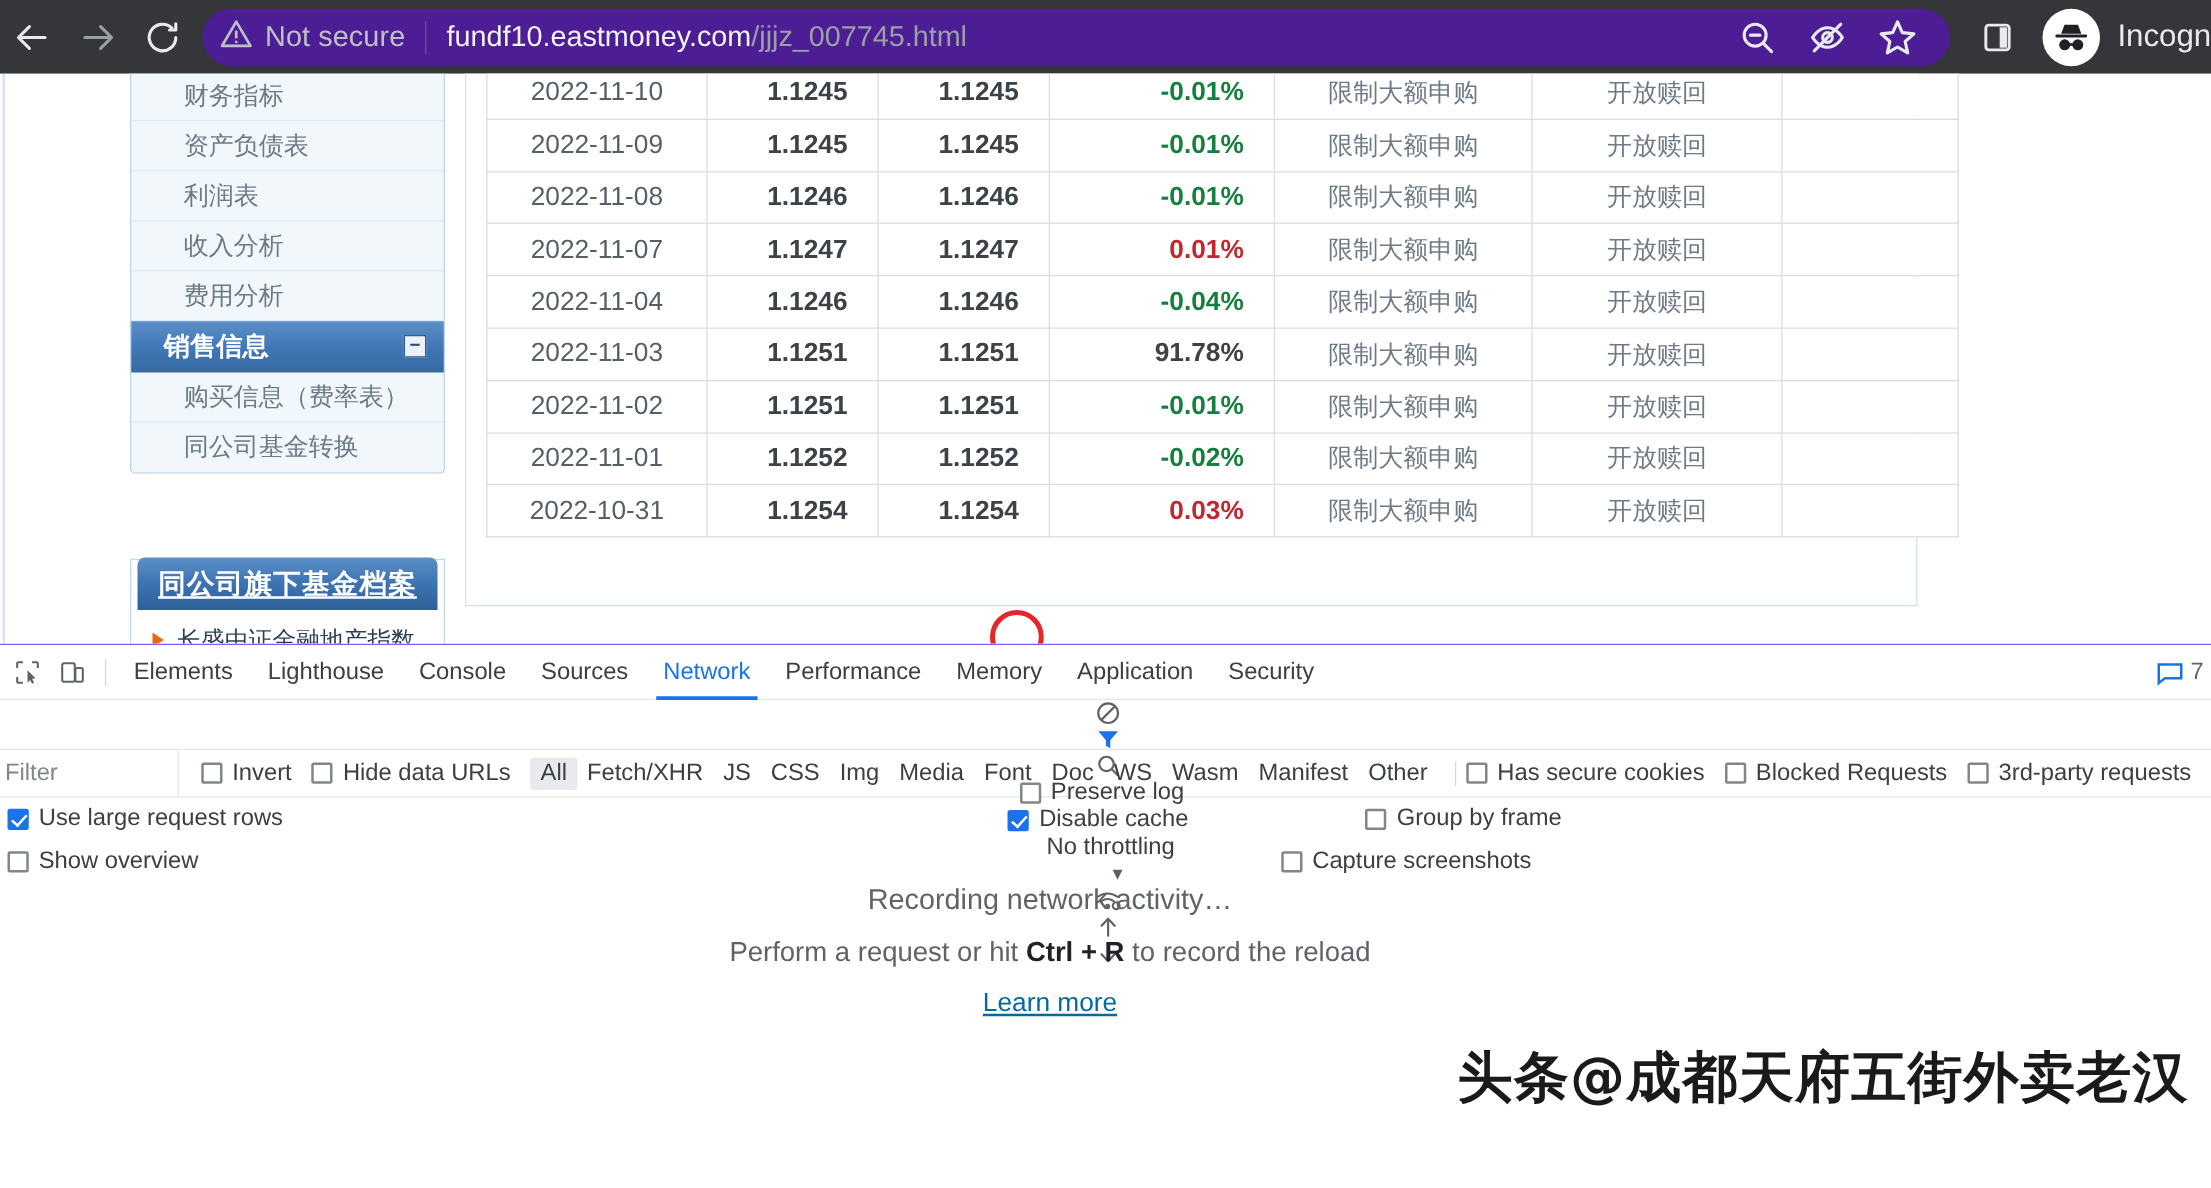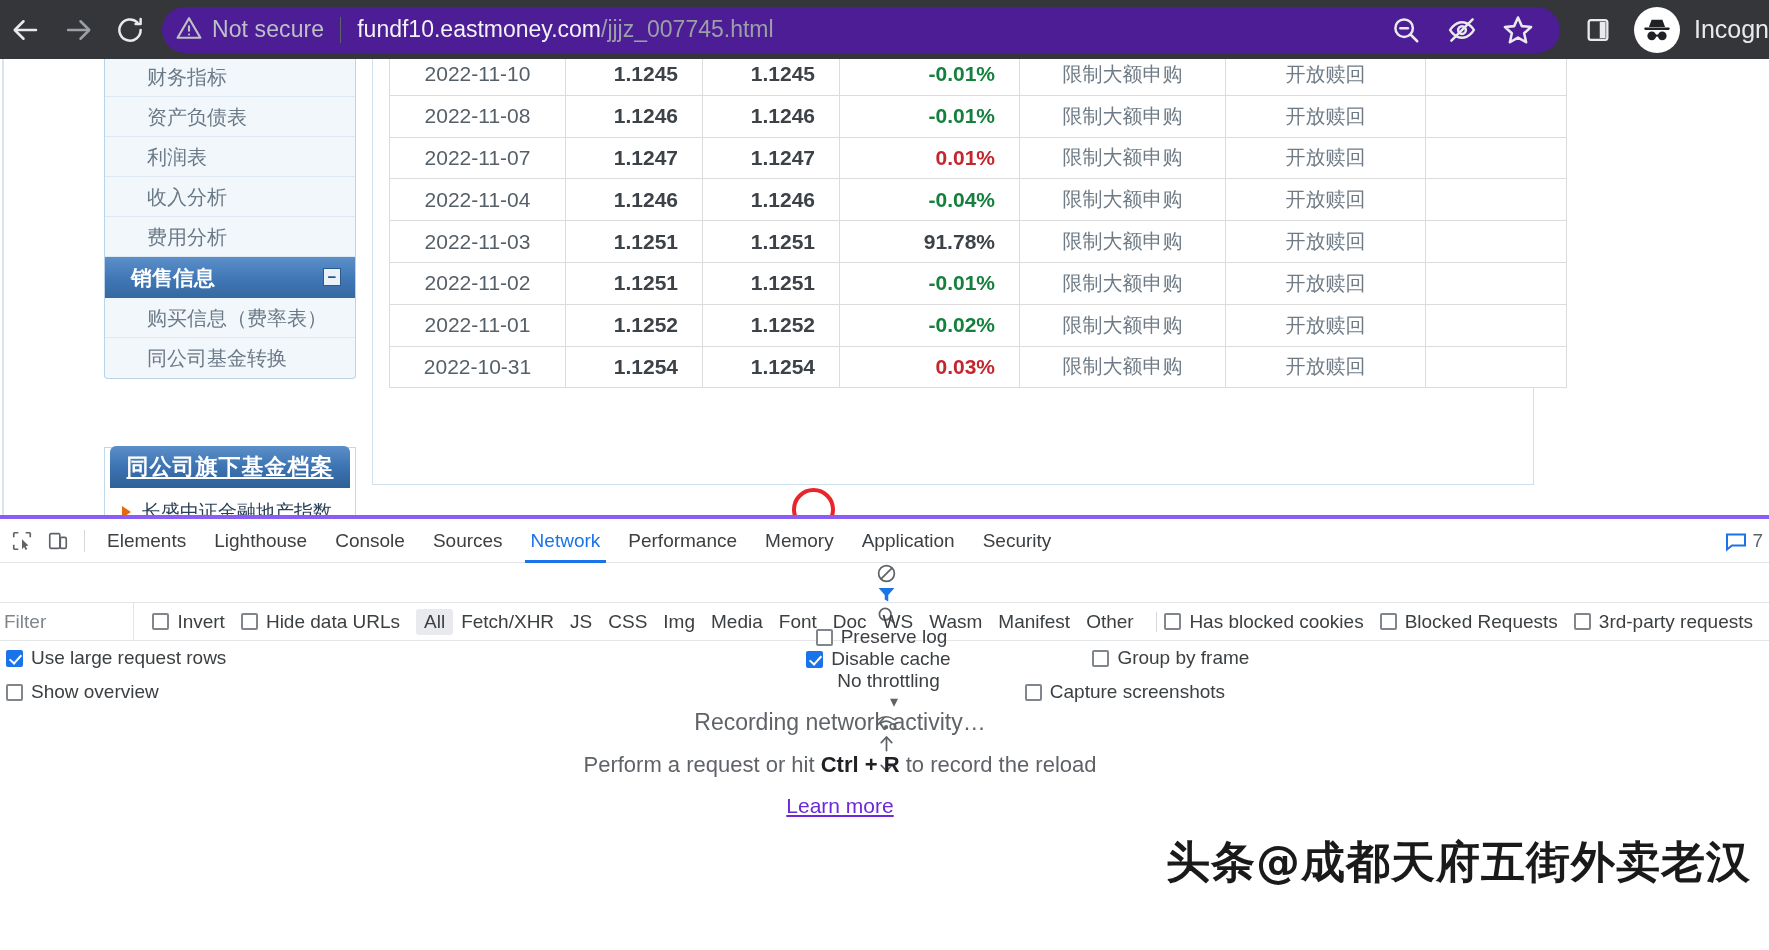--- a/index.html
+++ b/index.html
@@ -136,21 +136,21 @@
 
   
   .redring{
     position:absolute; left:792px; top:429px; width:43px; height:43px;
     border:4px solid #e8252b; border-radius:50%;
   }
 
   
   .devtools{
     position:absolute; left:0; top:515px; width:1769px; height:435px;
-    background:#ffffff; border-top:4px solid #8b5cf6;
+    background:#ffffff; border-top:1px solid #8b5cf6;
     font-family:"Liberation Sans", sans-serif;
   }
   .dt-tabbar{
     height:44px; display:flex; align-items:center; border-bottom:1px solid #e3e5e8;
     padding-left:4px;
   }
   .dt-icobtn{
     width:30px; height:30px; display:flex; align-items:center; justify-content:center;
     color:#5f6368; margin:0 3px;
   }
@@ -205,21 +205,21 @@
   }
   .opt-col2{ margin-left:850px; }
 
   .dt-empty{
     position:absolute; left:0; top:190px; width:1680px; text-align:center;
     color:#5f6368;
   }
   .dt-empty .l1{ font-size:23px; margin-bottom:16px; }
   .dt-empty .l2{ font-size:22px; margin-bottom:16px; }
   .dt-empty .l2 b{ color:#202124; }
-  .dt-empty .l3{ font-size:21px; color:#6d28d9; text-decoration:underline; }
+  .dt-empty .l3{ font-size:21px; color:#0369a1; text-decoration:underline; }
 
   
   .watermark{
     position:absolute; right:18px; bottom:58px;
     font-size:44px; font-weight:bold; color:#1a1a1a;
     font-family:"DejaVu Sans", sans-serif; white-space:nowrap;
     letter-spacing:1px;
   }
 </style>
 </head>
@@ -329,20 +329,29 @@
         <tr>
           <td class="c-date">2022-11-10</td>
           <td class="c-num">1.1245</td>
           <td class="c-num">1.1245</td>
           <td class="c-pct pct-dn">-0.01%</td>
           <td class="c-st1">限制大额申购</td>
           <td class="c-st2">开放赎回</td>
           <td class="c-last"></td>
         </tr>
         <tr>
+          <td class="c-date">2022-11-09</td>
+          <td class="c-num">1.1245</td>
+          <td class="c-num">1.1245</td>
+          <td class="c-pct pct-dn">-0.01%</td>
+          <td class="c-st1">限制大额申购</td>
+          <td class="c-st2">开放赎回</td>
+          <td class="c-last"></td>
+        </tr>
+        <tr>
           <td class="c-date">2022-11-08</td>
           <td class="c-num">1.1246</td>
           <td class="c-num">1.1246</td>
           <td class="c-pct pct-dn">-0.01%</td>
           <td class="c-st1">限制大额申购</td>
           <td class="c-st2">开放赎回</td>
           <td class="c-last"></td>
         </tr>
         <tr>
           <td class="c-date">2022-11-07</td>
@@ -519,21 +528,21 @@
         <span class="ftype">Font</span>
         <span class="ftype">Doc</span>
         <span class="ftype">WS</span>
         <span class="ftype">Wasm</span>
         <span class="ftype">Manifest</span>
         <span class="ftype">Other</span>
       </span>
     <span class="fsep" style="margin-left:14px"></span>
     <span class="chk-wrap">
       <span class="chk"></span>
-      <span class="chk-label">Has blocked cookies</span>
+      <span class="chk-label">Has secure cookies</span>
     </span>
     <span class="chk-wrap">
       <span class="chk"></span>
       <span class="chk-label">Blocked Requests</span>
     </span>
     <span class="chk-wrap">
       <span class="chk"></span>
       <span class="chk-label">3rd-party requests</span>
     </span>
   </div>

